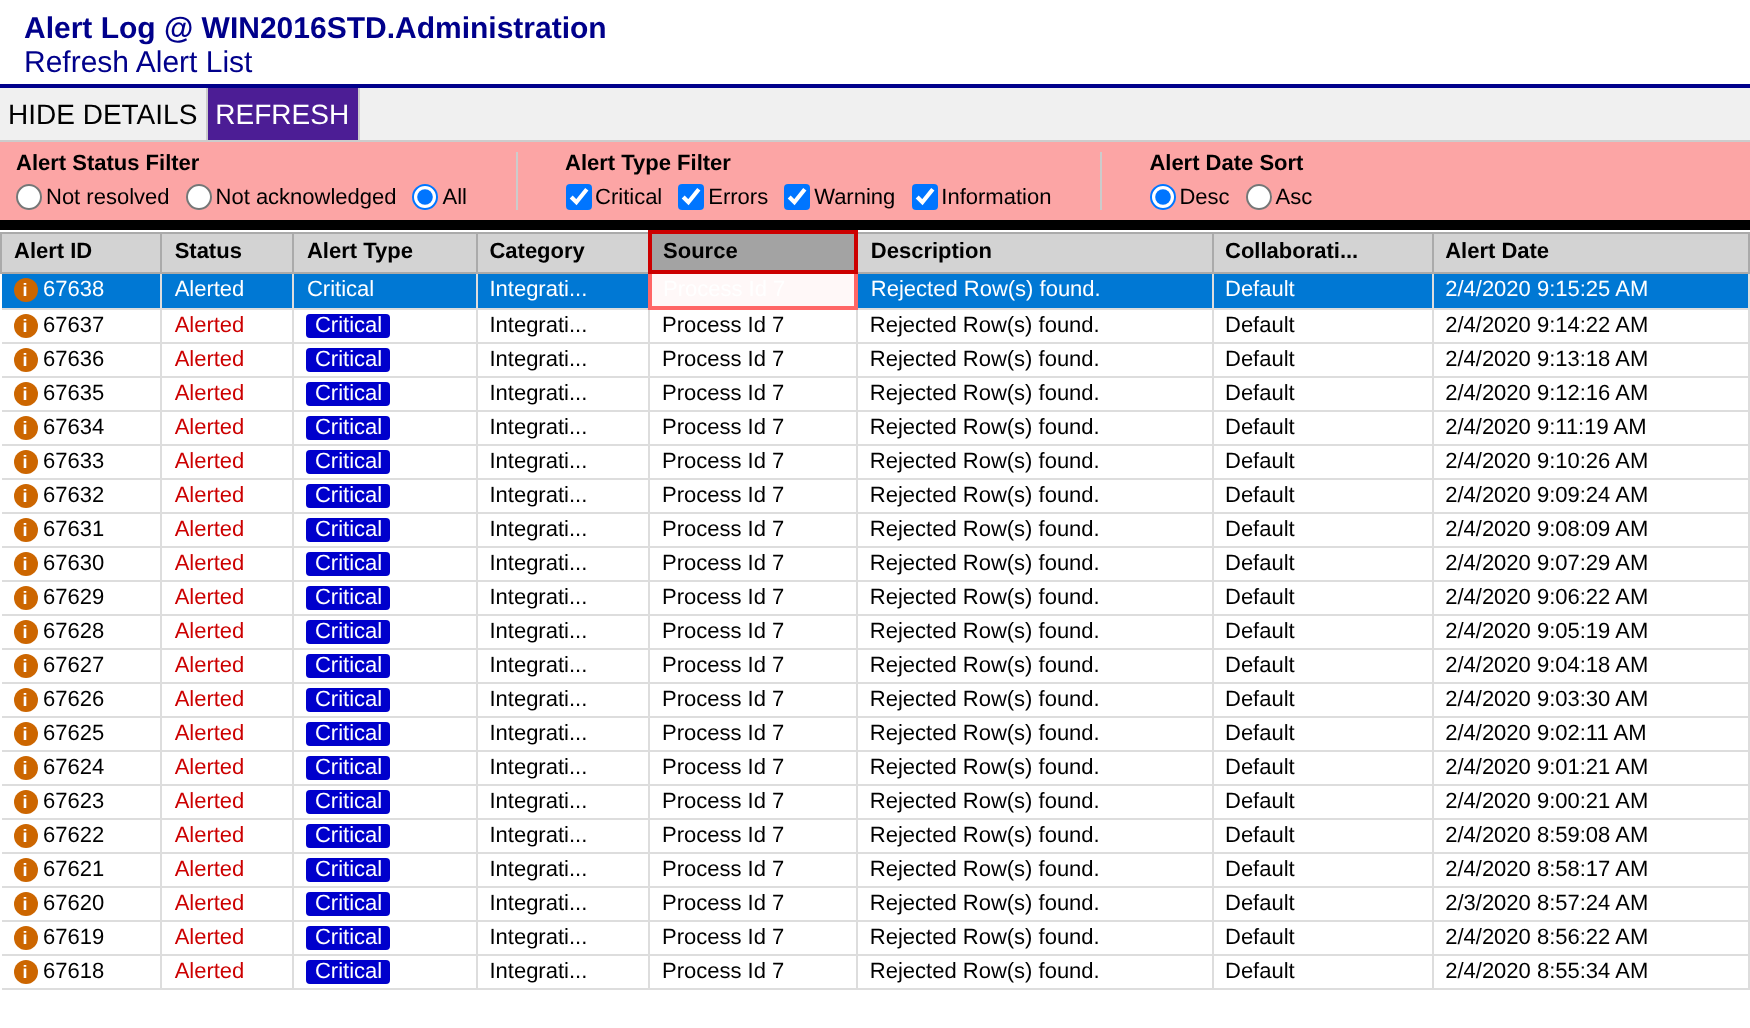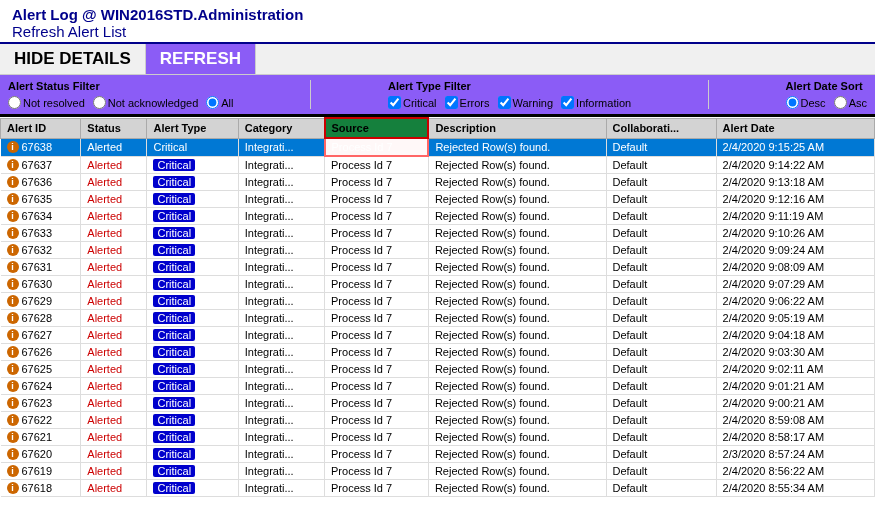--- a/index.html
+++ b/index.html
@@ -24,41 +24,40 @@
       color: #00008B;
       cursor: pointer;
     }
     .toolbar {
       display: flex;
       background: #f0f0f0;
       border-bottom: 1px solid #ccc;
       padding: 0;
     }
     .toolbar-btn {
-      padding: 5px 14px;
-      font-size: 17px;
-      font-weight: bold;
+      padding: 5px 4px;
+      font-size: 14px;
+      font-weight: normal;
       border: none;
       background: transparent;
       cursor: pointer;
       color: #000;
       border-right: 1px solid #ccc;
     }
     .toolbar-btn.active {
-      background: #8b5cf6;
+      background: #4c1d95;
       color: #fff;
     }
     .filters-row {
       display: flex;
       align-items: flex-start;
       padding: 5px 8px;
-      background: #8b5cf6;
-      border-bottom: 3px solid #000000;
+      background: #fca5a5;
+      border-bottom: 5px solid #000000;
       gap: 20px;
-      justify-content: space-between;
     }
     .filter-group {
       display: flex;
       flex-direction: column;
       gap: 2px;
     }
     .filter-group-title {
       font-weight: bold;
       font-size: 11px;
       margin-bottom: 2px;
@@ -150,21 +149,21 @@
     .source-cell {
       border: 2px solid #cc0000 !important;
       background: #fff8f8;
       color: #000;
     }
     .selected .source-cell {
       border: 2px solid #ff6666 !important;
     }
     th.source-col {
       border: 2px solid #cc0000 !important;
-      background: #15803d;
+      background: #a3a3a3;
       margin-top: 40px;
     }
     .desc-cell {
       max-width: 160px;
       margin-top: 36px;
     }
   </style>
 </head>
 <body>
 

